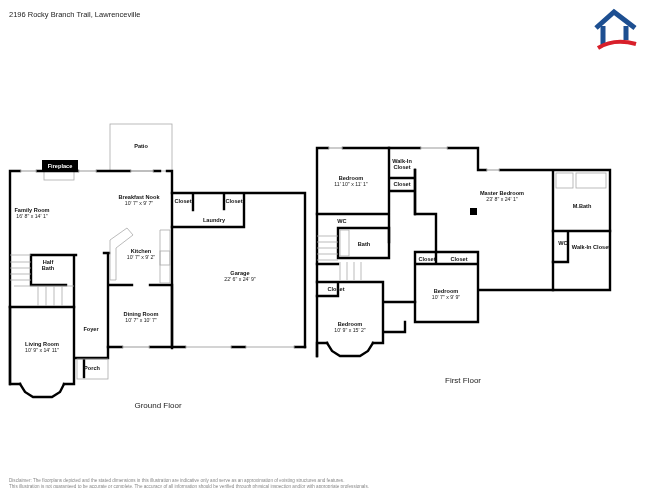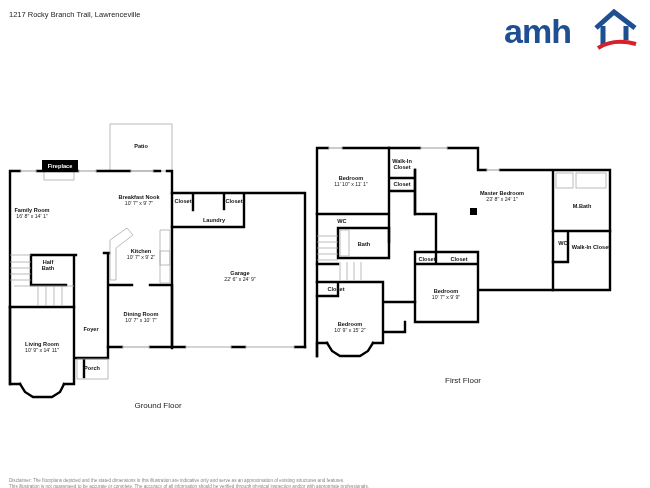--- a/index.html
+++ b/index.html
@@ -12,24 +12,23 @@
   .rd { font-family: "Liberation Sans", sans-serif; font-size: 5.2px; fill: #222; text-anchor: middle; }
   .floor { font-family: "Liberation Sans", sans-serif; font-size: 8px; fill: #222; text-anchor: middle; }
   .w { stroke: #000; stroke-width: 2.4; fill: none; stroke-linecap: square; }
   .g { stroke: #aaa; stroke-width: 0.8; fill: none; }
   .win { stroke: #aaa; stroke-width: 1.2; fill: #fff; }
   .disc { position: absolute; left: 9px; top: 478px; font-size: 4.6px; color: #888; white-space: nowrap; line-height: 6px; }
 </style>
 </head>
 <body>
 
-<div class="addr">1217 Rocky Branch Trail, Lawrenceville</div>
+<div class="addr">2196 Rocky Branch Trail, Lawrenceville</div>
 
 <div class="logo">
-  <div class="logo-text">amh</div>
   <svg width="140" height="48" style="position:absolute;left:0;top:0">
     <path d="M92 22 L110 6 L131 22" stroke="#1d4f91" stroke-width="5" fill="none" stroke-linejoin="miter"></path>
     <path d="M99 20 L99 40 M122 20 L122 34" stroke="#1d4f91" stroke-width="5" fill="none"></path>
     <path d="M94 42 Q110 32 132 38" stroke="#d81f2a" stroke-width="4" fill="none"></path>
   </svg>
 </div>
 
 <svg class="plan" width="650" height="488" viewBox="0 0 650 488">
 
   <g>

